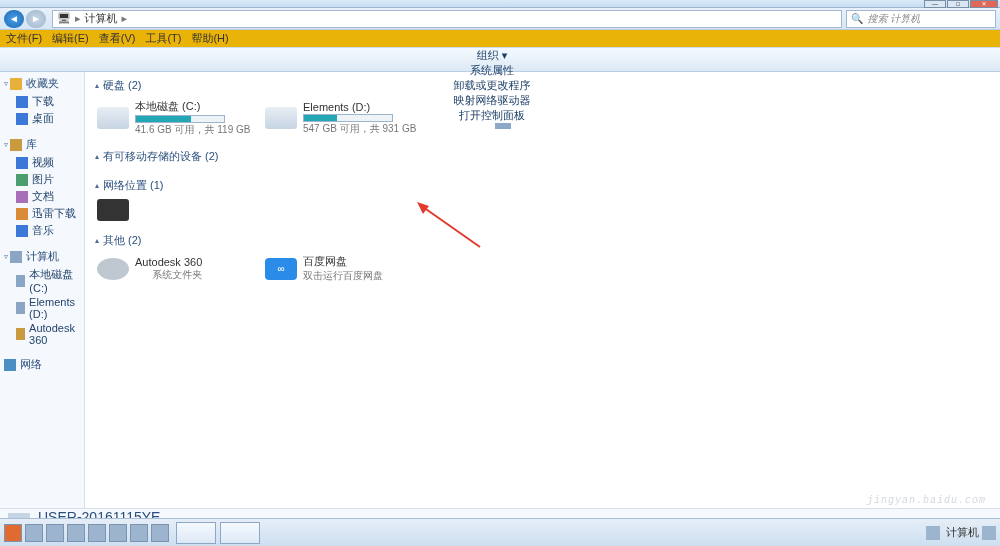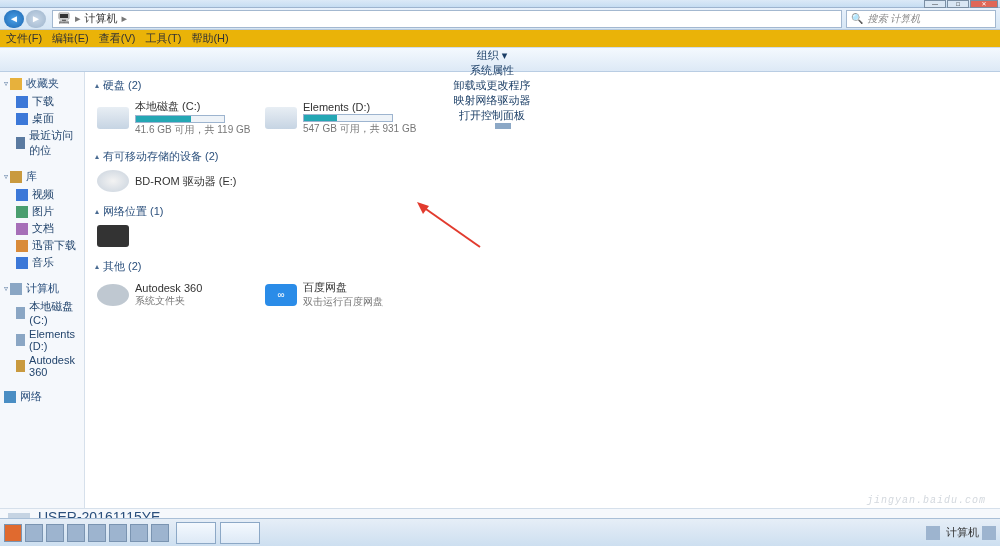--- a/index.html
+++ b/index.html
@@ -62,21 +62,21 @@
 .item { display: flex; align-items: center; width: 160px; padding: 2px; margin-right: 8px; }
 .item.sel { border: 1px solid #7da7d9; background: #e5f0fb; }
 .iticon { width: 32px; height: 22px; margin-right: 6px; background: #c6d4e3; display: flex; align-items: center; justify-content: center; }
 .iticon.drive { background: linear-gradient(#e8eef4,#c6d4e3); border-radius: 3px; }
 .iticon.cd { background: radial-gradient(#f3f3f3,#c8d2dd); border-radius: 50%; }
 .iticon.cam { background: #333; border-radius: 3px; }
 .iticon.autodesk { background: #bfc8d1; border-radius: 50%; }
 .iticon.baidu { background: #2a8ce8; border-radius: 4px; color:#fff; font-size:10px; text-align:center; line-height:22px; }
 .ittext { display: flex; flex-direction: column; }
 .ittitle { font-size: 11px; }
-.itsub { font-size: 10px; color: #777; }
+.itsub { font-size: 10px; color: #777; text-align: right; }
 .bar { width: 90px; height: 8px; border: 1px solid #9db4cf; margin-top: 1px; background: #eef3f8; position: relative; }
 .bar .fill { position: absolute; left:0; top:0; height:100%; background: #24a7b4; }
 
 
 .arrow { position: absolute; left: 330px; top: 130px; width: 70px; height: 50px; pointer-events: none; }
 .arrow svg { width: 100%; height: 100%; }
 
 
 .details { height: 30px; border-top: 1px solid #d6e0eb; background: #f5f8fc; display: flex; align-items: center; padding: 2px 8px; font-size: 10px; color: #555; }
 .details .dicon { width: 22px; height: 22px; background: #c6d4e3; margin-right: 8px; }
@@ -152,24 +152,20 @@
           <span>收藏夹</span>
         </div>
       <div class="sitem">
           <span class="sicon dl"></span>
           <span>下载</span>
         </div>
       <div class="sitem">
           <span class="sicon desk"></span>
           <span>桌面</span>
         </div>
-      <div class="sitem">
-          <span class="sicon rec"></span>
-          <span>最近访问的位</span>
-        </div>
     </div>
     <div class="group">
       <div class="ghead">
           <span class="tri">▿</span>
           <span class="sicon lib"></span>
           <span>库</span>
         </div>
       <div class="sitem">
           <span class="sicon vid"></span>
           <span>视频</span>
@@ -248,26 +244,20 @@
         </div>
       </div>
     </div>
 
     <div class="section">
       <div class="sechead">
           <span class="tri">▴</span>
           <span>有可移动存储的设备 (2)</span>
         </div>
       <div class="items">
-        <div class="item">
-          <div class="iticon cd"></div>
-          <div class="ittext">
-              <div class="ittitle">BD-ROM 驱动器 (E:)</div>
-            </div>
-        </div>
       </div>
     </div>
 
     <div class="section">
       <div class="sechead">
           <span class="tri">▴</span>
           <span>网络位置 (1)</span>
         </div>
       <div class="items">
         <div class="item">

